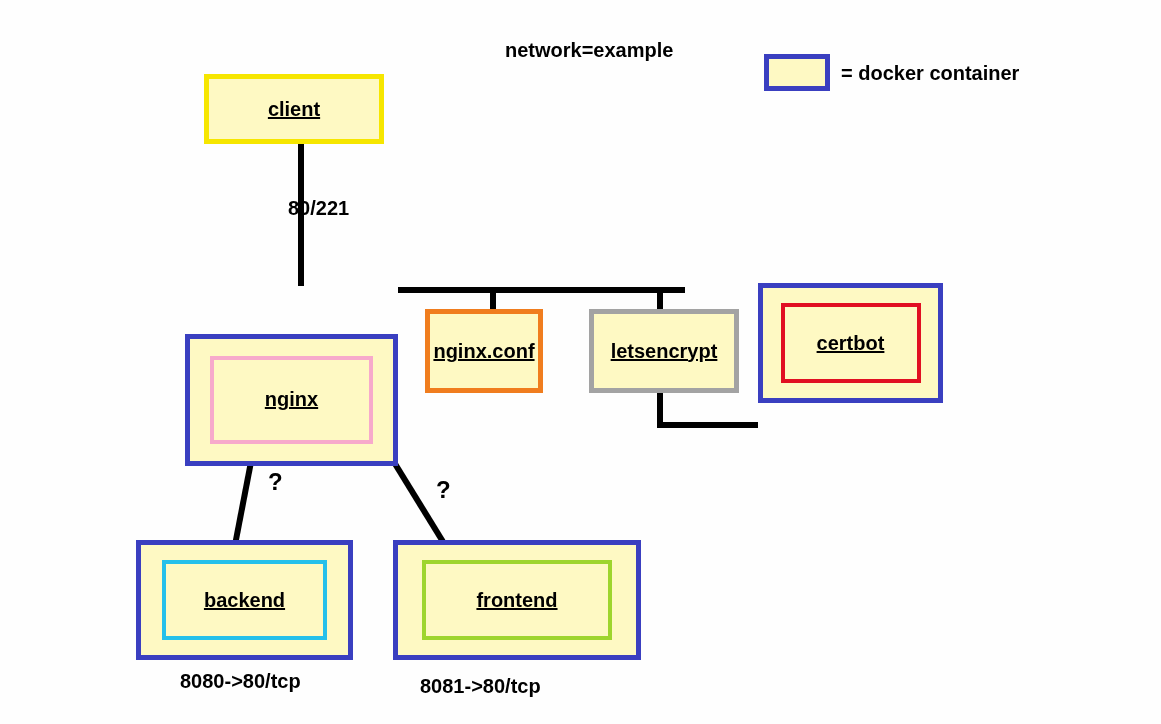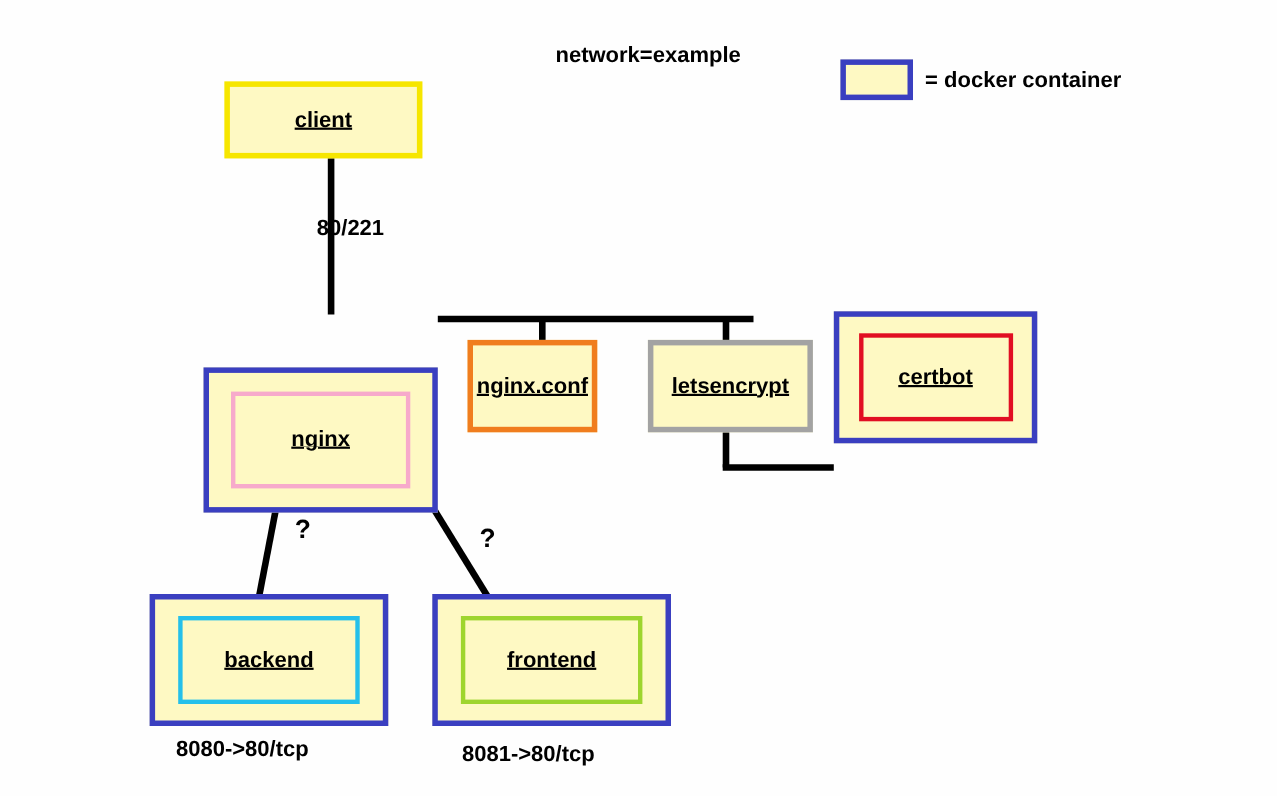--- a/index.html
+++ b/index.html
@@ -107,20 +107,20 @@
 
 <div class="label" style="left:268px; top:468px; font-size:24px;">?</div>
 <div class="label" style="left:436px; top:476px; font-size:24px;">?</div>
 
 <div class="box outer" style="left:136px; top:540px; width:217px; height:120px;">
   <div class="inner" style="border:4px solid #25c0ea;">
     <span class="text">backend</span>
   </div>
 </div>
 
-<div class="box outer" style="left:393px; top:540px; width:217px; height:120px;">
+<div class="box outer" style="left:393px; top:540px; width:248px; height:120px;">
   <div class="inner" style="border:4px solid #9ed52e;">
     <span class="text">frontend</span>
   </div>
 </div>
 
-<div class="label" style="left:160px; top:670px;">8080-&gt;80/tcp</div>
+<div class="label" style="left:180px; top:670px;">8080-&gt;80/tcp</div>
 <div class="label" style="left:420px; top:675px;text-align:right;">8081-&gt;80/tcp</div>
 
 </body></html>

